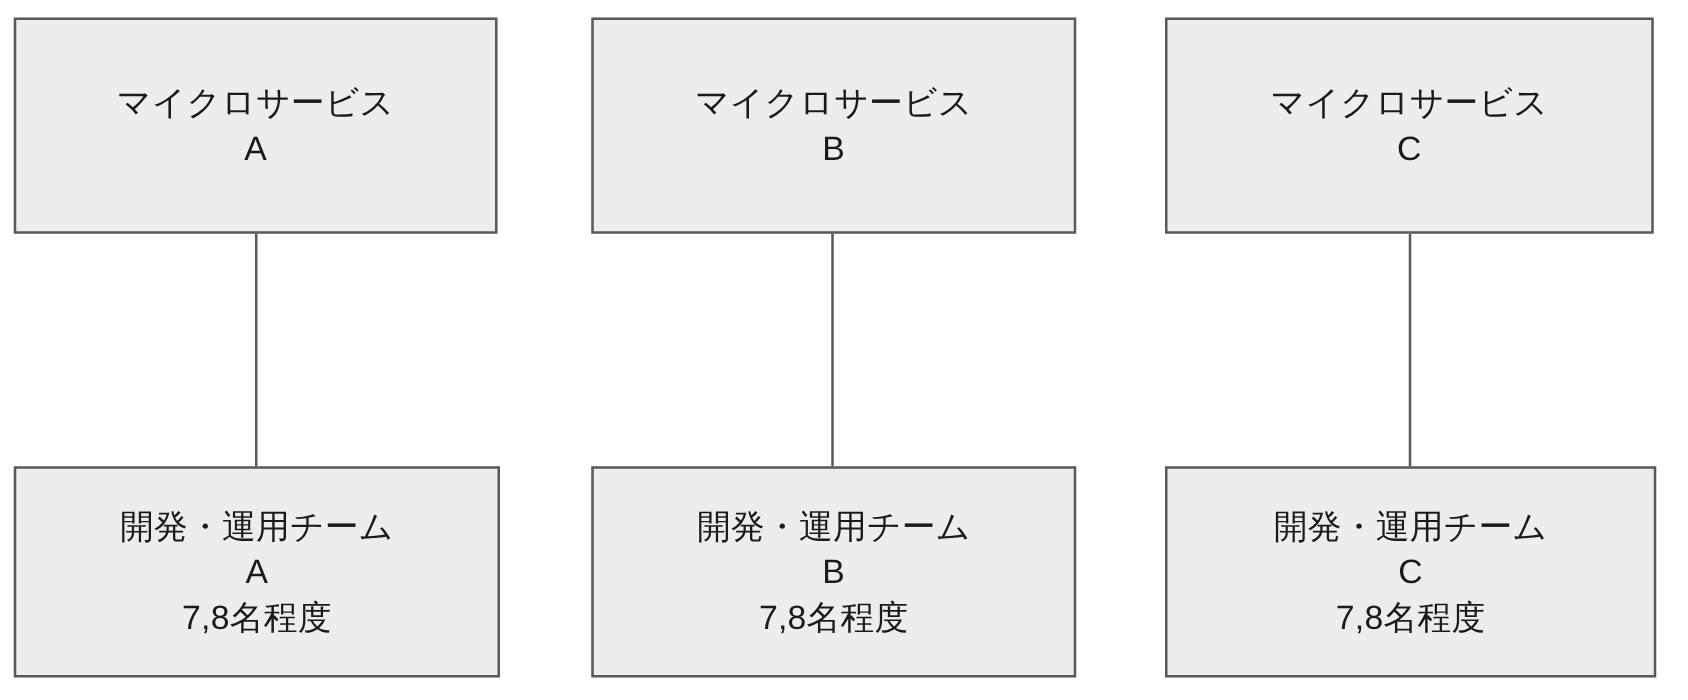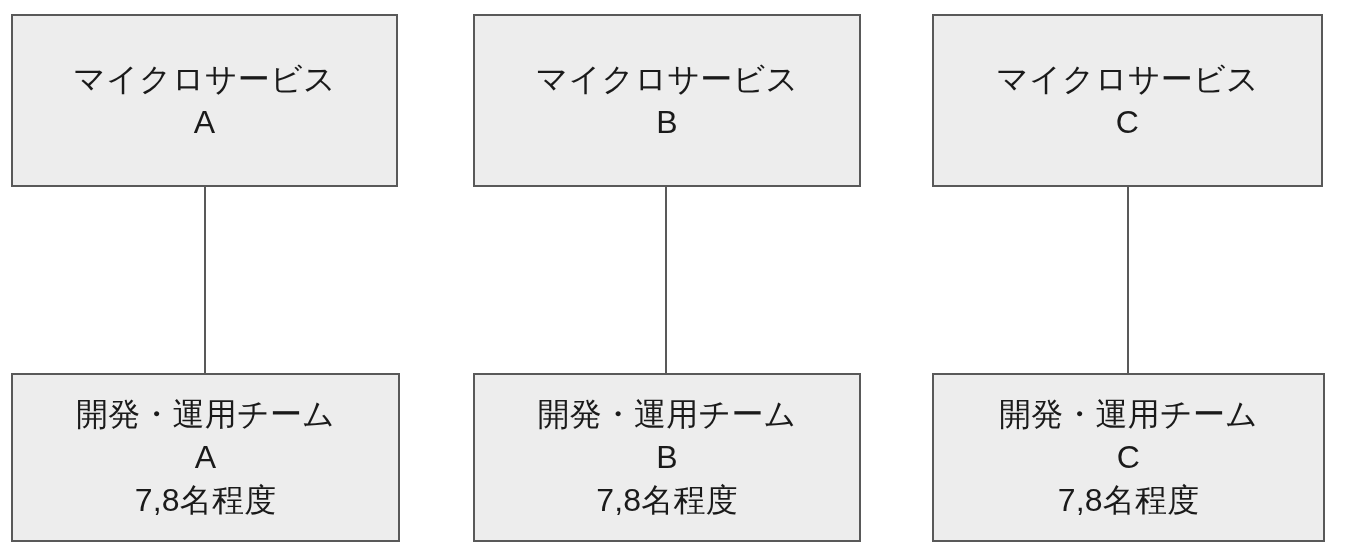--- a/index.html
+++ b/index.html
@@ -22,21 +22,21 @@
     position: absolute;
     box-sizing: border-box;
     background: #ededed;
     border: 2px solid #595959;
     display: flex;
     flex-direction: column;
     align-items: center;
     justify-content: center;
     text-align: center;
     color: #1a1a1a;
-    font-size: 32px;
+    font-size: 27px;
     line-height: 1.34;
     letter-spacing: 0.2px;
     -webkit-font-smoothing: antialiased;
   }
   .node .line {
     display: block;
     white-space: nowrap;
   }
   .connector {
     position: absolute;

